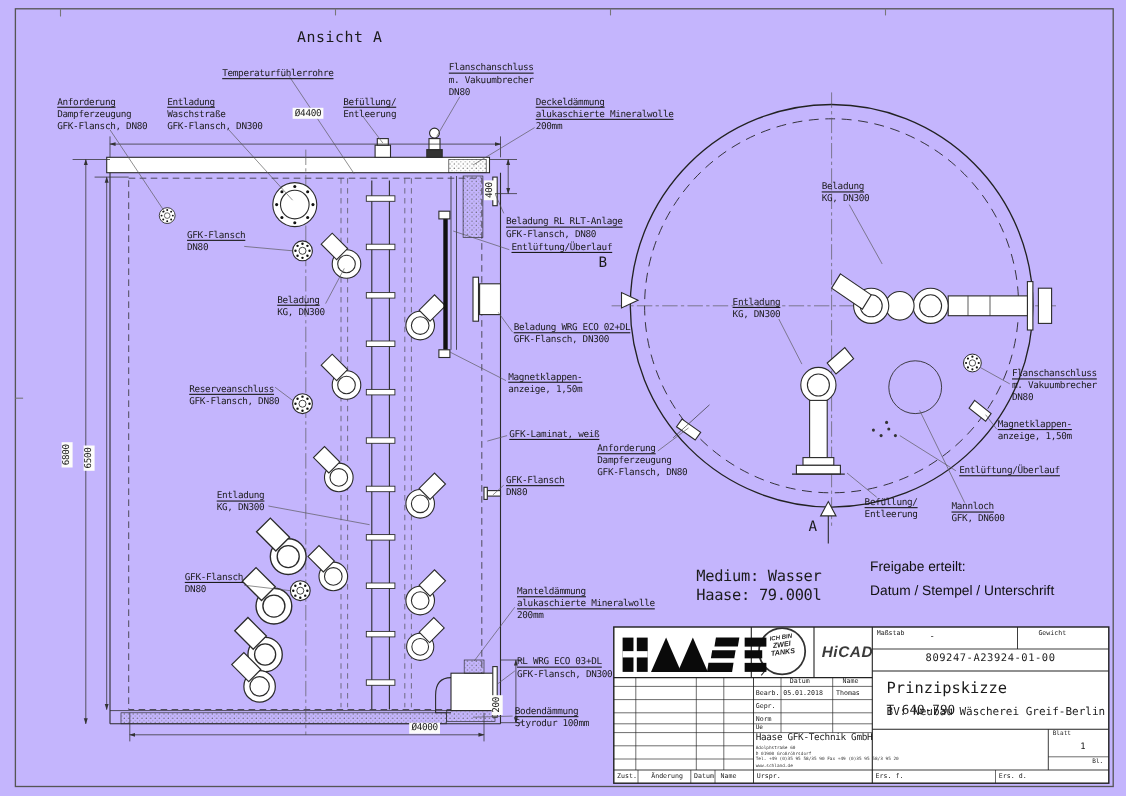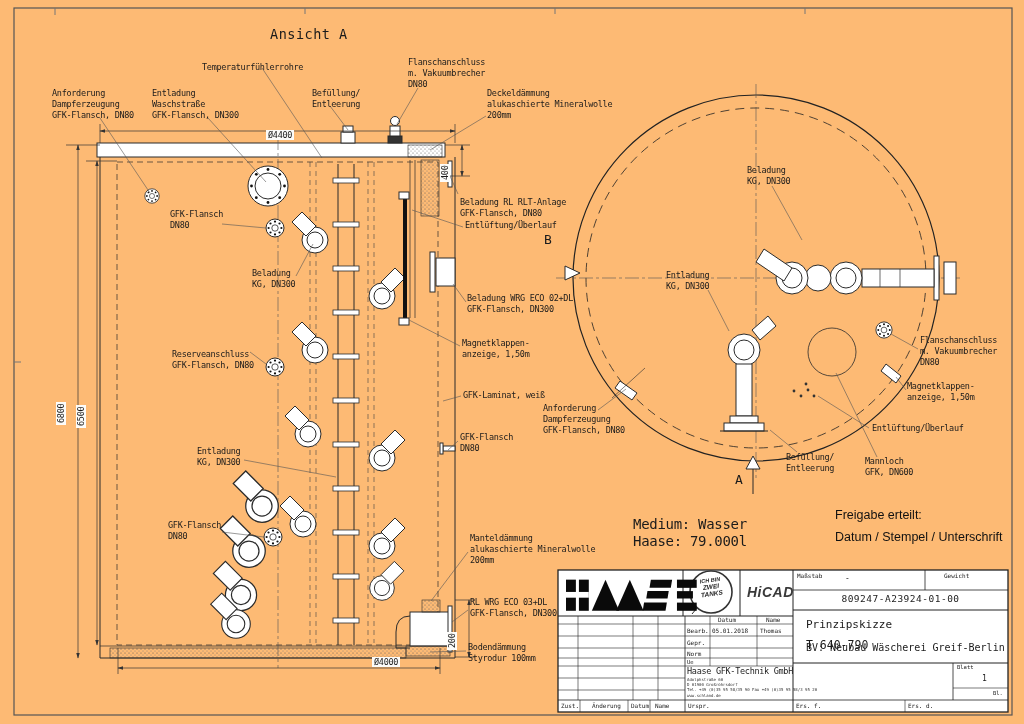--- a/index.html
+++ b/index.html
@@ -1,28 +1,28 @@
 <!DOCTYPE html>
 <html><head>
 <meta charset="utf-8">
 <style>
   html,body{margin:0;padding:0;}
   body{width:1024px;height:724px;background:#f2f2f0;position:relative;
        font-family:"DejaVu Sans Mono",monospace;color:#1b1b1b;overflow:hidden;}
-  .sheet{position:absolute;inset:0;background:#fdba74;}
+  .sheet{position:absolute;inset:0;background:#c4b5fd;}
   .lbl{position:absolute;font-size:8.5px;line-height:1.32;letter-spacing:-0.3px;white-space:nowrap;}
   .lbl span{display:block;}
   .lbl span:empty{display:none;}
-  .u{text-underline-offset:2px;text-decoration-thickness:0.7px;}
+  .u{text-decoration:underline;text-underline-offset:2px;text-decoration-thickness:0.7px;}
   .dimtxt{position:absolute;font-size:8.5px;background:#fcfcfa;padding:0 2px;letter-spacing:-0.3px;white-space:nowrap;}
   .rot{transform:rotate(-90deg);transform-origin:left bottom;}
   .heading{position:absolute;font-size:13.5px;letter-spacing:0.5px;}
   .secletter{position:absolute;font-size:13px;}
   .infotxt{position:absolute;font-size:14px;letter-spacing:-0.3px;}
-  .freigabe{position:absolute;font-family:"Liberation Sans",sans-serif;font-size:12.5px;color:#111;margin-left:44px;}
+  .freigabe{position:absolute;font-family:"Liberation Sans",sans-serif;font-size:12.5px;color:#111;}
   .tbtxt{position:absolute;white-space:nowrap;}
   .hicad{font-family:"Liberation Sans",sans-serif;font-weight:900;font-style:italic;
          font-size:14px;color:#3a3a3a;letter-spacing:0.5px;}
   .stampword{font-family:"Liberation Sans",sans-serif;font-weight:bold;font-style:italic;
              text-align:center;color:#222;line-height:1.05;}
   .addr{font-size:4px;line-height:1.3;color:#333;letter-spacing:0;}
 </style>
 </head>
 <body>
 
@@ -319,21 +319,21 @@
     <rect x="146" y="2" width="26" height="10"></rect>
     <rect x="146" y="16" width="21" height="9"></rect>
     <rect x="146" y="30" width="26" height="10"></rect>
   </g>
 </svg>
 
 <div class="heading" style="left:270px;top:26px">Ansicht A</div>
 <div class="secletter" style="left:544px;top:232px">B</div>
 <div class="secletter" style="left:735px;top:472px">A</div>
 
-<div class="dimtxt" style="left:266px;top:130px">Ø4400</div>
+<div class="dimtxt" style="left:266px;top:98px">Ø4400</div>
 <div class="dimtxt rot" style="left:66px;top:415px">6800</div>
 <div class="dimtxt rot" style="left:86px;top:418px">6500</div>
 <div class="dimtxt rot" style="left:450px;top:172px">400</div>
 <div class="dimtxt rot" style="left:457px;top:640px">200</div>
 <div class="dimtxt" style="left:372px;top:657px">Ø4000</div>
 
 <div class="lbl" style="left:52px;top:88px">
   <span class="u">Anforderung</span>
       <span>Dampferzeugung</span>
       <span>GFK-Flansch, DN80</span>
@@ -475,21 +475,21 @@
 <div class="tbtxt" style="left:687px;top:639px;font-size:6px">Gepr.</div>
 <div class="tbtxt" style="left:687px;top:650px;font-size:6px">Norm</div>
 <div class="tbtxt" style="left:687px;top:659px;font-size:5.5px">Ue</div>
 <div class="tbtxt" style="left:687px;top:666px;font-size:8.5px;letter-spacing:-0.3px">Haase GFK-Technik GmbH</div>
 <div class="tbtxt addr" style="left:687px;top:677px">
   <div>Adolphstraße 60</div>
       <div>D 01900 Großröhrsdorf</div>
       <div>Tel. +49 (0)35 95 58/35 90   Fax +49 (0)35 95 58/3 95 20</div>
       <div>www.schland.de</div>
 </div>
-<div class="tbtxt" style="left:806px;top:618px;font-size:11px">Prinzipskizze</div>
+<div class="tbtxt" style="left:806px;top:618px;font-size:14px">Prinzipskizze</div>
 <div class="tbtxt" style="left:806px;top:638px;font-size:11.5px">T 640-790</div>
 <div class="tbtxt" style="left:806px;top:642px;font-size:10px">BV: Neubau Wäscherei Greif-Berlin</div>
 <div class="tbtxt" style="left:957px;top:664px;font-size:5.5px">Blatt</div>
 <div class="tbtxt" style="left:982px;top:674px;font-size:8px">1</div>
 <div class="tbtxt" style="left:993px;top:690px;font-size:5.5px">Bl.</div>
 <div class="tbtxt" style="left:561px;top:702px;font-size:6px">Zust.</div>
 <div class="tbtxt" style="left:592px;top:702px;font-size:6px">Änderung</div>
 <div class="tbtxt" style="left:631px;top:702px;font-size:6px">Datum</div>
 <div class="tbtxt" style="left:655px;top:702px;font-size:6px">Name</div>
 <div class="tbtxt" style="left:688px;top:702px;font-size:6px">Urspr.</div>

